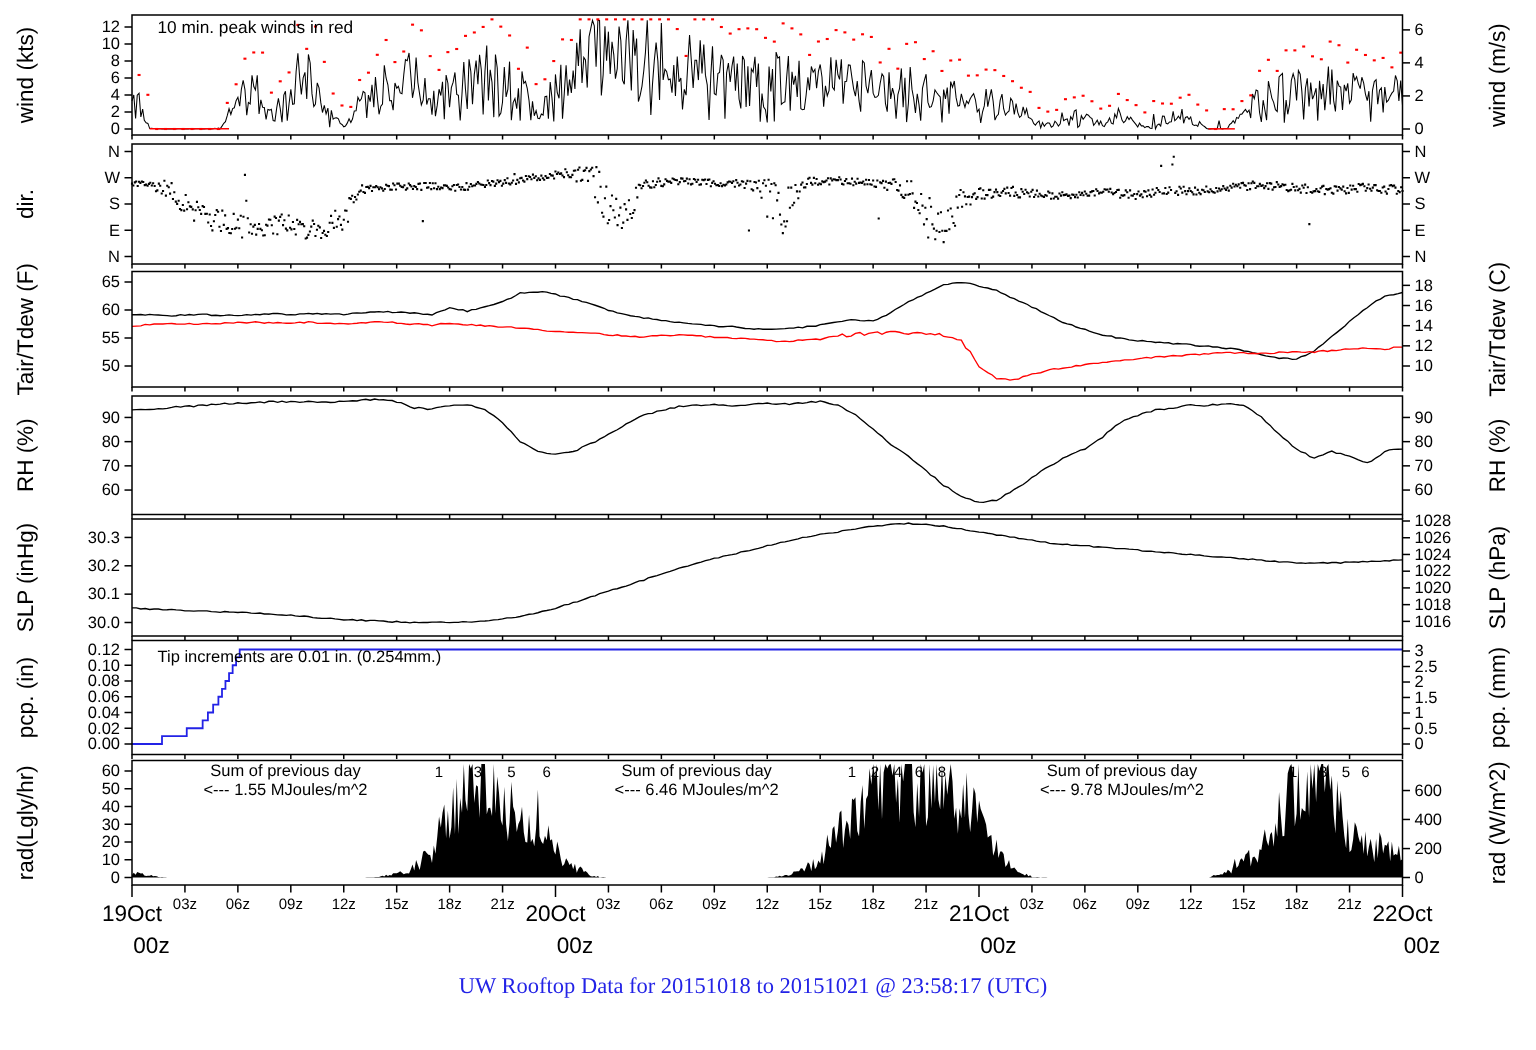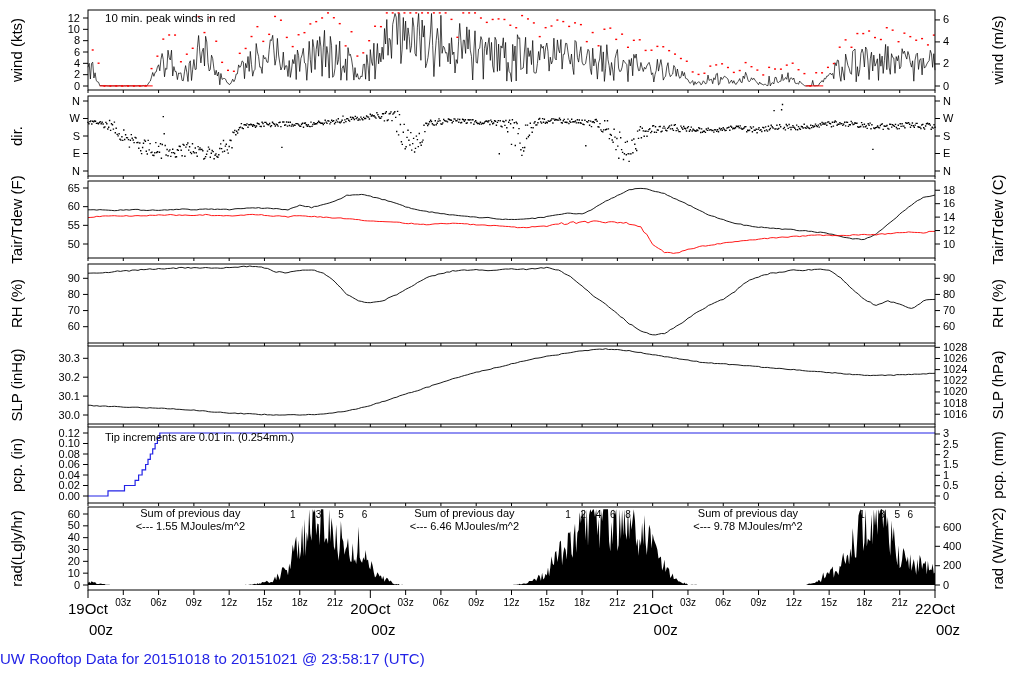--- a/index.html
+++ b/index.html
@@ -1,21 +1,21 @@
 <!DOCTYPE html>
 <html><head>
 <meta charset="utf-8">
 <style>
   html,body{margin:0;padding:0;background:#fff;width:1024px;height:700px;overflow:hidden;
     font-family:"Liberation Sans",sans-serif;}
   .fig{position:relative;width:1024px;height:700px;background:#fff;}
   svg{position:absolute;left:0;top:0;}
   svg text{font-family:"Liberation Sans",sans-serif;fill:#000;}
-  .title{position:absolute;top:650px;left:0;width:1004px;
-    font-size:15px;color:#2323e6;}
+  .title{position:absolute;top:650px;left:0;width:1004px;text-align:center;
+    font-size:15px;color:#2323e6;font-family:Liberation Serif, serif;}
 </style>
 </head>
 <body>
 
 <div class="fig">
   <svg id="chart" width="1024" height="700">
       <g>
         <path d="M88.0,67.2L89.2,63.3L90.4,79.0L91.5,63.5L92.7,62.2L93.9,78.0L95.1,72.8L96.2,80.2L97.4,81.9L98.6,82.3L99.8,85.7L100.9,85.6L102.1,85.7L103.3,85.7L104.5,85.9L105.6,85.7L106.8,85.8L108.0,86.0L109.2,85.9L110.4,86.0L111.5,85.9L112.7,85.9L113.9,85.9L115.1,85.9L116.2,85.7L117.4,85.9L118.6,85.8L119.8,85.7L120.9,85.9L122.1,85.8L123.3,86.0L124.5,85.8L125.6,85.9L126.8,85.7L128.0,85.8L129.2,85.9L130.4,85.8L131.5,85.8L132.7,85.8L133.9,85.9L135.1,85.9L136.2,85.9L137.4,85.8L138.6,85.7L139.8,85.8L140.9,86.0L142.1,85.9L143.3,85.5L144.5,85.8L145.6,85.4L146.8,85.9L148.0,84.1L149.2,82.2L150.3,81.1L151.5,77.1L152.7,72.5L153.9,76.3L155.1,72.4L156.2,71.9L157.4,67.1L158.6,64.8L159.8,70.8L160.9,59.6L162.1,53.5L163.3,59.7L164.5,76.8L165.6,68.3L166.8,69.3L168.0,50.2L169.2,57.7L170.3,60.0L171.5,50.2L172.7,76.0L173.9,66.6L175.1,71.5L176.2,71.6L177.4,79.6L178.6,73.0L179.8,73.4L180.9,72.8L182.1,80.4L183.3,80.7L184.5,71.8L185.6,65.6L186.8,72.2L188.0,81.5L189.2,63.4L190.3,60.8L191.5,80.5L192.7,69.3L193.9,59.5L195.1,69.5L196.2,69.2L197.4,47.8L198.6,35.5L199.8,51.9L200.9,62.9L202.1,51.9L203.3,48.2L204.5,66.0L205.6,36.3L206.8,42.0L208.0,62.6L209.2,71.0L210.3,69.4L211.5,55.2L212.7,58.6L213.9,68.6L215.0,75.0L216.2,70.3L217.4,76.0L218.6,72.1L219.8,84.8L220.9,73.5L222.1,79.4L223.3,78.6L224.5,78.5L225.6,79.2L226.8,82.3L228.0,83.0L229.2,84.6L230.3,84.0L231.5,82.1L232.7,79.2L233.9,81.7L235.0,79.4L236.2,74.0L237.4,73.8L238.6,64.9L239.8,67.4L240.9,65.9L242.1,60.9L243.3,61.9L244.5,78.7L245.6,63.4L246.8,67.8L248.0,56.5L249.2,71.4L250.3,51.4L251.5,64.7L252.7,76.2L253.9,70.8L255.0,69.3L256.2,43.5L257.4,52.0L258.6,56.5L259.8,67.2L260.9,67.1L262.1,73.4L263.3,55.3L264.5,58.8L265.6,57.6L266.8,61.9L268.0,62.5L269.2,49.7L270.3,39.8L271.5,40.5L272.7,35.3L273.9,50.8L275.0,65.2L276.2,58.6L277.4,38.4L278.6,55.0L279.8,63.1L280.9,70.0L282.1,66.8L283.3,52.1L284.5,69.7L285.6,65.8L286.8,65.8L288.0,76.5L289.2,60.5L290.3,77.4L291.5,70.1L292.7,59.5L293.9,63.7L295.0,54.5L296.2,79.5L297.4,50.0L298.6,55.5L299.7,71.5L300.9,58.4L302.1,54.8L303.3,48.3L304.5,62.9L305.6,63.6L306.8,80.3L308.0,62.5L309.2,41.3L310.3,59.3L311.5,72.6L312.7,39.5L313.9,47.8L315.0,69.5L316.2,49.6L317.4,40.4L318.6,56.2L319.7,36.6L320.9,46.8L322.1,76.3L323.3,47.8L324.5,30.3L325.6,67.0L326.8,46.5L328.0,54.9L329.2,78.1L330.3,36.4L331.5,45.3L332.7,77.3L333.9,75.4L335.0,68.2L336.2,44.7L337.4,64.6L338.6,59.4L339.7,41.1L340.9,80.2L342.1,68.4L343.3,65.7L344.5,72.5L345.6,58.9L346.8,80.4L348.0,47.6L349.2,55.5L350.3,54.2L351.5,58.9L352.7,67.1L353.9,80.1L355.0,67.6L356.2,77.2L357.4,73.7L358.6,78.9L359.7,79.1L360.9,76.0L362.1,76.7L363.3,64.5L364.5,64.1L365.6,79.2L366.8,54.7L368.0,65.4L369.2,81.0L370.3,49.6L371.5,61.8L372.7,65.5L373.9,43.2L375.0,79.1L376.2,62.1L377.4,43.5L378.6,63.8L379.7,53.1L380.9,61.9L382.1,47.1L383.3,59.3L384.5,28.5L385.6,44.0L386.8,19.5L388.0,55.3L389.2,38.3L390.3,40.0L391.5,58.4L392.7,24.4L393.9,18.7L395.0,13.5L396.2,17.2L397.4,44.5L398.6,13.5L399.7,13.6L400.9,63.6L402.1,49.8L403.3,17.5L404.4,40.5L405.6,21.1L406.8,49.3L408.0,27.9L409.2,36.6L410.3,52.4L411.5,45.8L412.7,17.7L413.9,27.2L415.0,53.4L416.2,56.2L417.4,27.2L418.6,13.5L419.7,36.7L420.9,60.3L422.1,20.0L423.3,37.1L424.4,25.7L425.6,67.7L426.8,63.4L428.0,57.4L429.2,47.0L430.3,34.9L431.5,13.5L432.7,45.6L433.9,76.6L435.0,56.0L436.2,40.4L437.4,28.4L438.6,40.8L439.7,66.6L440.9,15.3L442.1,53.3L443.3,46.2L444.4,47.6L445.6,53.1L446.8,52.6L448.0,61.8L449.2,43.3L450.3,64.0L451.5,37.7L452.7,54.6L453.9,52.0L455.0,73.0L456.2,59.6L457.4,63.4L458.6,41.2L459.7,23.4L460.9,40.7L462.1,58.6L463.3,40.2L464.4,40.2L465.6,53.4L466.8,26.9L468.0,49.0L469.2,29.7L470.3,50.1L471.5,56.6L472.7,80.0L473.9,50.0L475.0,30.8L476.2,62.4L477.4,63.2L478.6,49.0L479.7,48.3L480.9,36.6L482.1,40.1L483.3,79.2L484.4,48.6L485.6,42.0L486.8,54.7L488.0,44.0L489.1,37.7L490.3,60.4L491.5,42.4L492.7,66.0L493.9,72.3L495.0,37.3L496.2,40.1L497.4,71.4L498.6,44.1L499.7,70.7L500.9,45.9L502.1,48.1L503.3,37.8L504.4,58.0L505.6,42.4L506.8,81.1L508.0,62.3L509.1,71.4L510.3,73.1L511.5,81.7L512.7,44.4L513.9,60.9L515.0,46.0L516.2,81.0L517.4,34.7L518.6,38.7L519.7,37.8L520.9,69.6L522.1,68.4L523.3,67.9L524.4,52.0L525.6,37.3L526.8,73.9L528.0,47.8L529.1,56.5L530.3,50.6L531.5,64.6L532.7,40.5L533.9,72.4L535.0,73.1L536.2,72.9L537.4,63.5L538.6,51.5L539.7,60.1L540.9,44.3L542.1,48.2L543.3,46.2L544.4,58.8L545.6,47.6L546.8,43.0L548.0,51.5L549.1,71.1L550.3,57.2L551.5,63.9L552.7,60.4L553.9,38.2L555.0,58.2L556.2,60.0L557.4,39.9L558.6,49.8L559.7,52.9L560.9,39.5L562.1,69.1L563.3,54.3L564.4,54.2L565.6,43.3L566.8,43.5L568.0,52.1L569.1,59.4L570.3,64.1L571.5,54.0L572.7,67.3L573.8,74.5L575.0,40.5L576.2,41.9L577.4,57.4L578.6,62.1L579.7,53.4L580.9,46.7L582.1,62.1L583.3,64.9L584.4,64.7L585.6,63.5L586.8,55.5L588.0,49.3L589.1,51.0L590.3,68.9L591.5,74.5L592.7,48.2L593.8,65.9L595.0,58.8L596.2,63.6L597.4,79.1L598.6,63.0L599.7,59.0L600.9,45.6L602.1,71.5L603.3,51.9L604.4,81.4L605.6,68.8L606.8,44.7L608.0,59.6L609.1,65.5L610.3,75.3L611.5,62.5L612.7,69.9L613.8,80.5L615.0,58.7L616.2,53.7L617.4,49.5L618.6,68.1L619.7,71.5L620.9,71.1L622.1,67.2L623.3,60.0L624.4,61.7L625.6,63.2L626.8,64.6L628.0,81.7L629.1,59.7L630.3,66.0L631.5,58.4L632.7,75.8L633.8,54.4L635.0,58.2L636.2,54.0L637.4,65.1L638.6,70.7L639.7,70.4L640.9,62.5L642.1,67.4L643.3,71.5L644.4,67.3L645.6,69.1L646.8,65.9L648.0,63.9L649.1,62.4L650.3,66.5L651.5,74.6L652.7,72.8L653.8,82.0L655.0,74.7L656.2,70.6L657.4,59.3L658.5,71.1L659.7,65.1L660.9,59.6L662.1,67.5L663.3,80.1L664.4,77.5L665.6,76.2L666.8,66.8L668.0,62.7L669.1,72.5L670.3,76.7L671.5,75.0L672.7,74.0L673.8,65.5L675.0,67.5L676.2,76.3L677.4,69.0L678.5,74.9L679.7,78.3L680.9,77.2L682.1,71.2L683.3,75.9L684.4,72.5L685.6,78.3L686.8,78.8L688.0,79.7L689.1,82.3L690.3,83.4L691.5,81.7L692.7,80.6L693.8,85.2L695.0,81.7L696.2,84.2L697.4,82.6L698.5,81.9L699.7,82.2L700.9,84.8L702.1,83.9L703.3,80.8L704.4,82.0L705.6,84.1L706.8,82.5L708.0,75.1L709.1,80.4L710.3,79.7L711.5,79.3L712.7,83.7L713.8,77.8L715.0,79.7L716.2,74.1L717.4,73.3L718.5,84.9L719.7,83.8L720.9,77.1L722.1,79.5L723.3,77.9L724.4,76.2L725.6,76.8L726.8,78.2L728.0,79.1L729.1,83.5L730.3,82.0L731.5,80.1L732.7,83.2L733.8,80.7L735.0,83.8L736.2,84.4L737.4,82.1L738.5,81.2L739.7,78.6L740.9,82.1L742.1,82.6L743.2,76.0L744.4,78.6L745.6,72.3L746.8,75.6L748.0,80.1L749.1,81.8L750.3,80.6L751.5,77.8L752.7,79.7L753.8,78.2L755.0,80.1L756.2,81.6L757.4,83.1L758.5,84.7L759.7,82.1L760.9,83.9L762.1,83.9L763.2,85.1L764.4,84.4L765.6,84.4L766.8,85.5L768.0,85.6L769.1,76.1L770.3,85.9L771.5,83.4L772.7,82.7L773.8,84.0L775.0,77.4L776.2,77.5L777.4,82.2L778.5,82.6L779.7,81.3L780.9,81.2L782.1,74.3L783.2,80.5L784.4,79.3L785.6,77.5L786.8,79.3L788.0,72.7L789.1,82.2L790.3,78.3L791.5,77.8L792.7,79.6L793.8,78.0L795.0,82.9L796.2,83.6L797.4,83.3L798.5,84.2L799.7,81.1L800.9,82.7L802.1,83.7L803.2,84.5L804.4,85.6L805.6,85.9L806.8,85.9L808.0,85.8L809.1,85.8L810.3,85.7L811.5,85.8L812.7,80.4L813.8,85.7L815.0,85.9L816.2,85.7L817.4,85.7L818.5,85.5L819.7,83.0L820.9,82.2L822.1,80.5L823.2,82.1L824.4,78.3L825.6,78.9L826.8,76.1L827.9,76.1L829.1,74.4L830.3,73.0L831.5,74.9L832.7,73.4L833.8,78.7L835.0,62.7L836.2,65.8L837.4,60.0L838.5,60.6L839.7,75.0L840.9,81.3L842.1,66.8L843.2,73.0L844.4,80.1L845.6,54.1L846.8,60.0L847.9,65.4L849.1,68.2L850.3,73.1L851.5,74.3L852.7,51.3L853.8,50.1L855.0,49.0L856.2,81.8L857.4,66.7L858.5,76.2L859.7,69.8L860.9,53.5L862.1,49.1L863.2,53.1L864.4,67.0L865.6,47.0L866.8,49.5L867.9,60.9L869.1,79.6L870.3,58.8L871.5,52.2L872.7,71.0L873.8,55.1L875.0,66.1L876.2,63.1L877.4,58.8L878.5,80.4L879.7,53.8L880.9,66.2L882.1,56.1L883.2,73.4L884.4,60.5L885.6,44.4L886.8,69.7L887.9,46.3L889.1,67.1L890.3,74.3L891.5,53.7L892.7,57.4L893.8,58.0L895.0,73.3L896.2,56.6L897.4,60.8L898.5,55.6L899.7,68.8L900.9,66.5L902.1,48.7L903.2,53.5L904.4,51.1L905.6,55.9L906.8,59.1L907.9,51.5L909.1,55.2L910.3,62.7L911.5,67.1L912.6,60.8L913.8,81.2L915.0,60.2L916.2,54.4L917.4,53.1L918.5,69.4L919.7,60.1L920.9,58.6L922.1,74.9L923.2,58.1L924.4,68.1L925.6,66.8L926.8,64.1L927.9,62.1L929.1,60.7L930.3,50.3L931.5,53.9L932.6,67.3L933.8,53.7L935.0,70.2" fill="none" stroke="#000" stroke-width="0.7"></path>
         <rect x="91.70555555555555" y="49.29327580086739" width="2" height="1.4" fill="#ff0000"></rect>
         <rect x="97.5875" y="62.509791516064354" width="2" height="1.4" fill="#ff0000"></rect>

